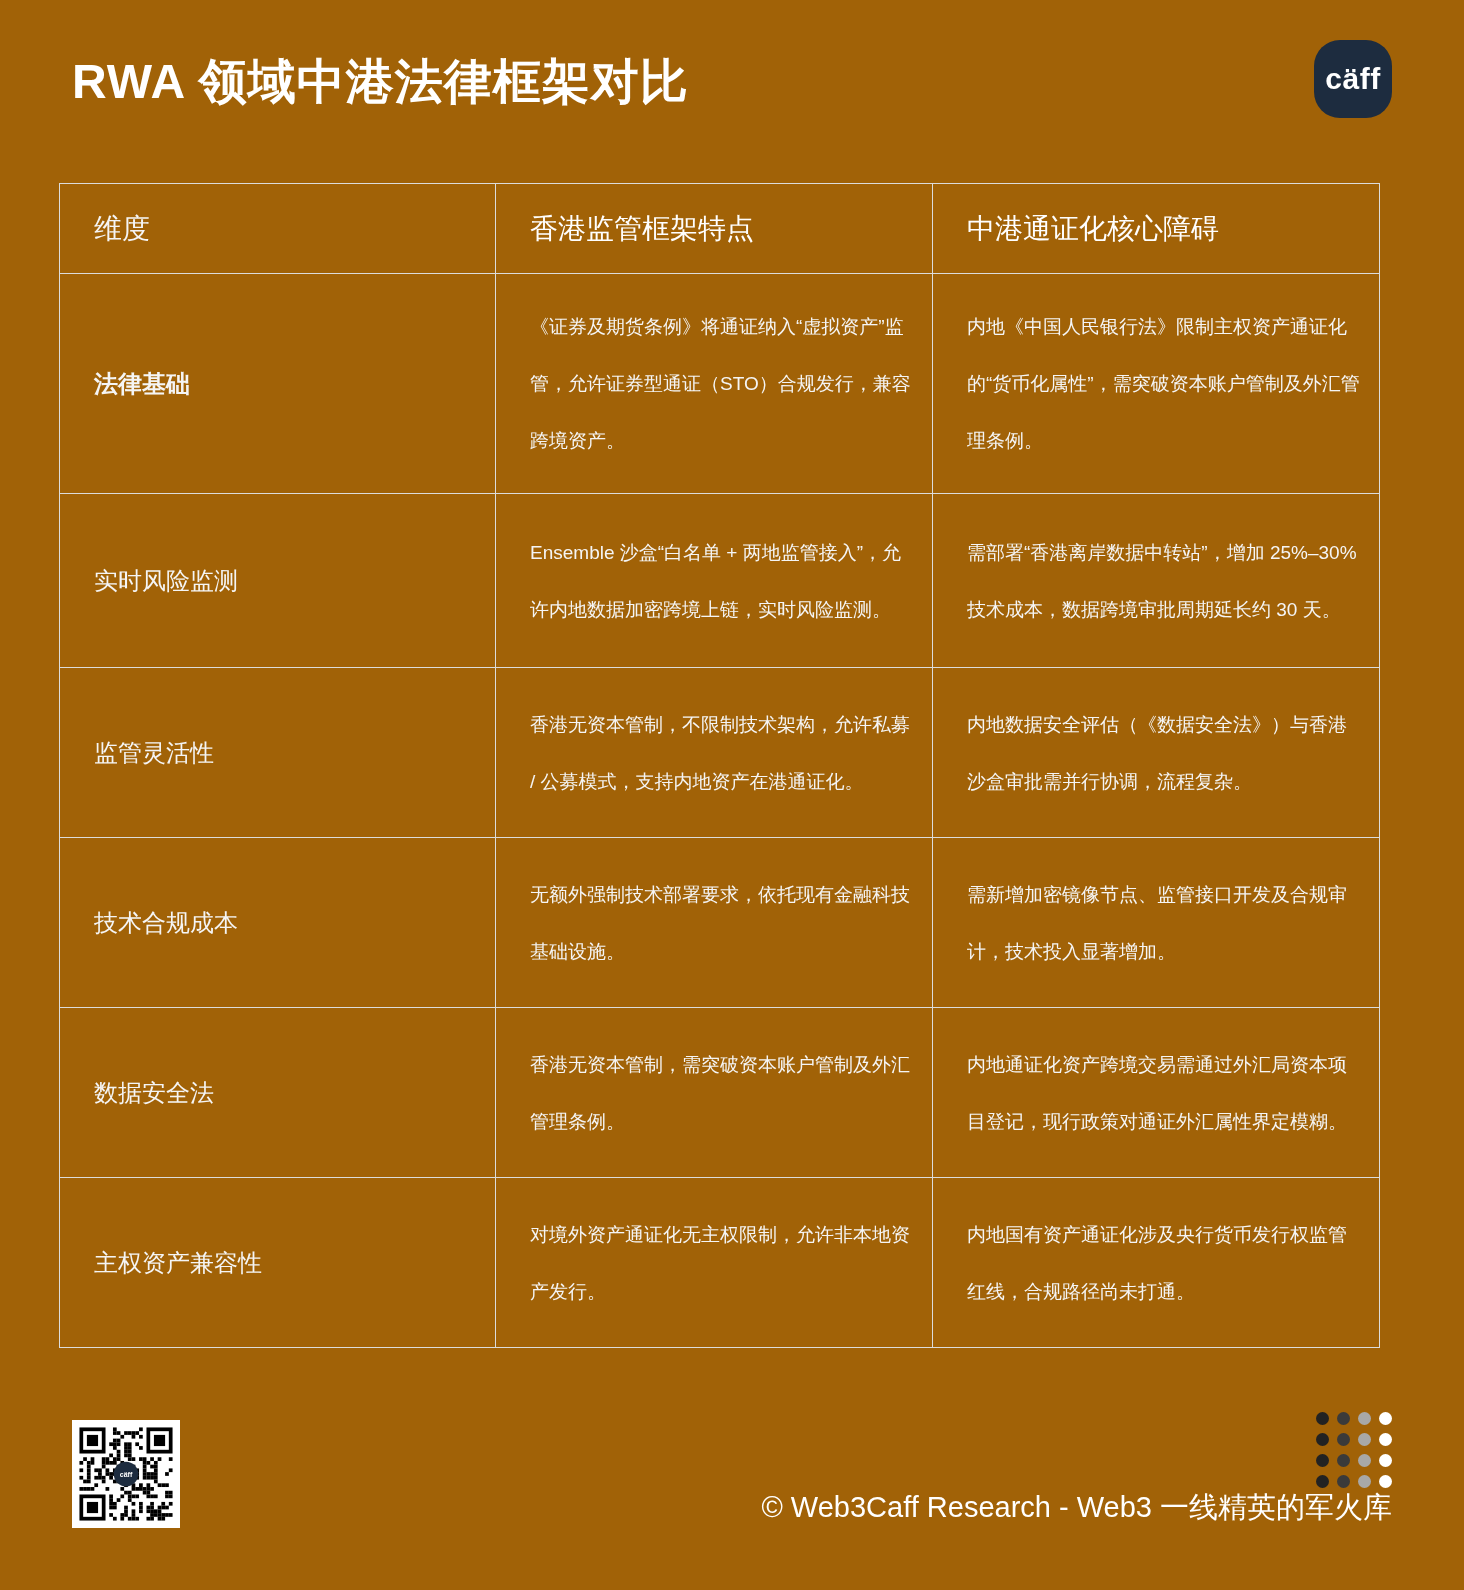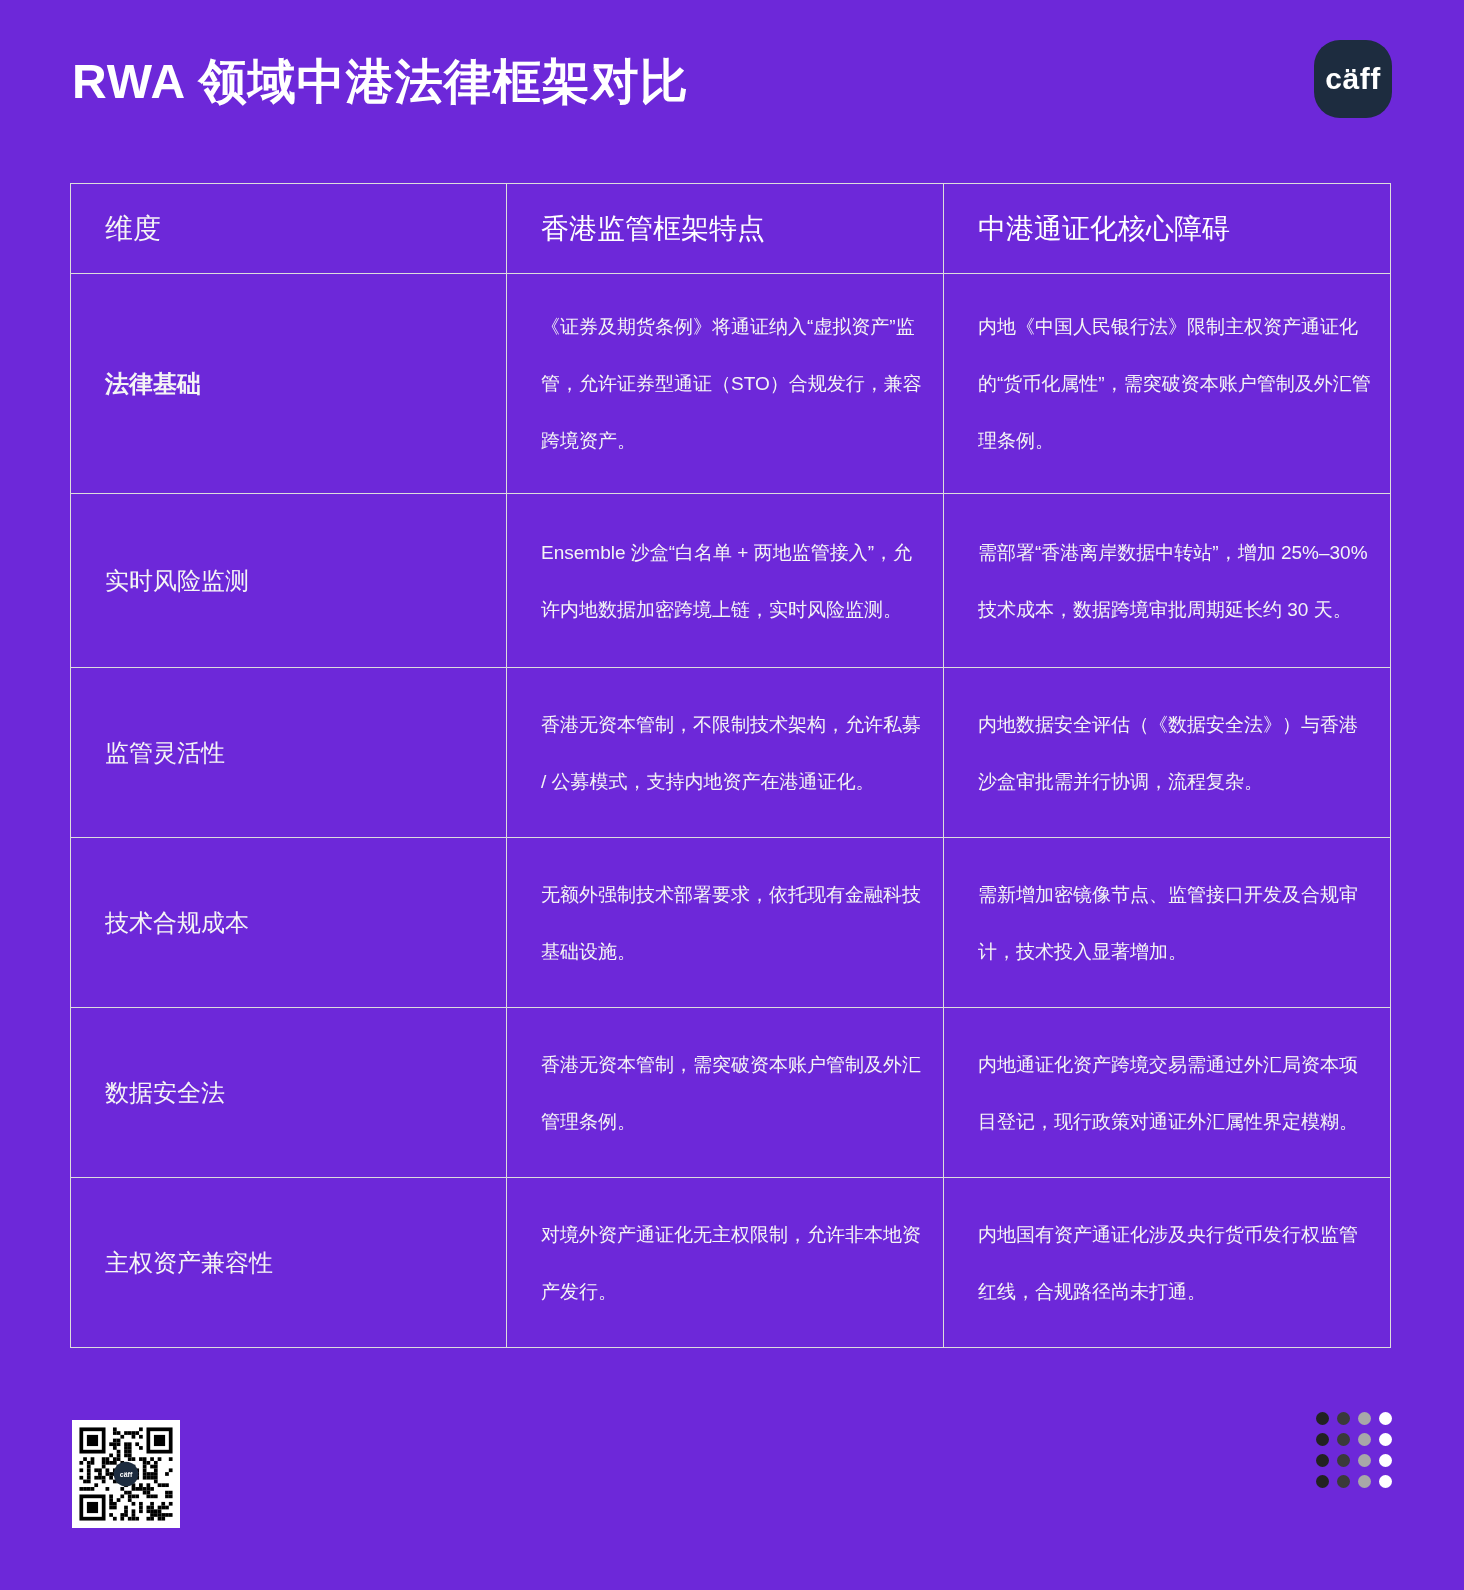--- a/index.html
+++ b/index.html
@@ -1,34 +1,34 @@
 <!DOCTYPE html>
 <html><head>
 <meta charset="utf-8">
 <style>
   html,body{margin:0;padding:0;background:#000;}
   body{
     width:1464px;height:1590px;
     font-family:"Liberation Sans","DejaVu Sans",sans-serif;
     color:#f5f5f5;
   }
-  .page{position:relative;width:1464px;height:1590px;background:#6d28d9;overflow:hidden;}
+  .page{position:relative;width:1464px;height:1590px;background:#a16207;overflow:hidden;}
 
   
   .header{position:absolute;left:72px;top:40px;width:1320px;display:flex;justify-content:space-between;align-items:flex-start;}
   .title{font-size:48px;font-weight:bold;letter-spacing:1px;margin:10px 0 0 0;color:#ffffff;}
   .logo-badge{
     width:78px;height:78px;background:#1d2c3f;border-radius:26px;
     display:flex;align-items:center;justify-content:center;
     color:#fff;font-size:30px;font-weight:bold;letter-spacing:0.5px;
   }
 
   
   table.compare{
-    position:absolute;left:70px;top:183px;width:1320px;
+    position:absolute;left:59px;top:183px;width:1320px;
     border-collapse:collapse;table-layout:fixed;
   }
   col.c1{width:436px;} col.c2{width:437px;} col.c3{width:447px;}
   .compare th,.compare td{
     border:1px solid #dcdcdc;
     vertical-align:middle;text-align:left;
     padding:6px 14px 6px 34px;
     font-size:19px;line-height:57px;
     font-weight:normal;color:#f5f5f5;
     word-break:break-word;
@@ -337,14 +337,15 @@
       <span class="dot" style="background: rgb(34, 34, 34);"></span>
       <span class="dot" style="background: rgb(58, 58, 58);"></span>
       <span class="dot" style="background: rgb(168, 168, 168);"></span>
       <span class="dot" style="background: rgb(255, 255, 255);"></span>
       <span class="dot" style="background: rgb(34, 34, 34);"></span>
       <span class="dot" style="background: rgb(58, 58, 58);"></span>
       <span class="dot" style="background: rgb(168, 168, 168);"></span>
       <span class="dot" style="background: rgb(255, 255, 255);"></span>
     </div>
 
+  <div class="copyright">© Web3Caff Research - Web3 一线精英的军火库</div>
 
 </div>
 
 </body></html>

